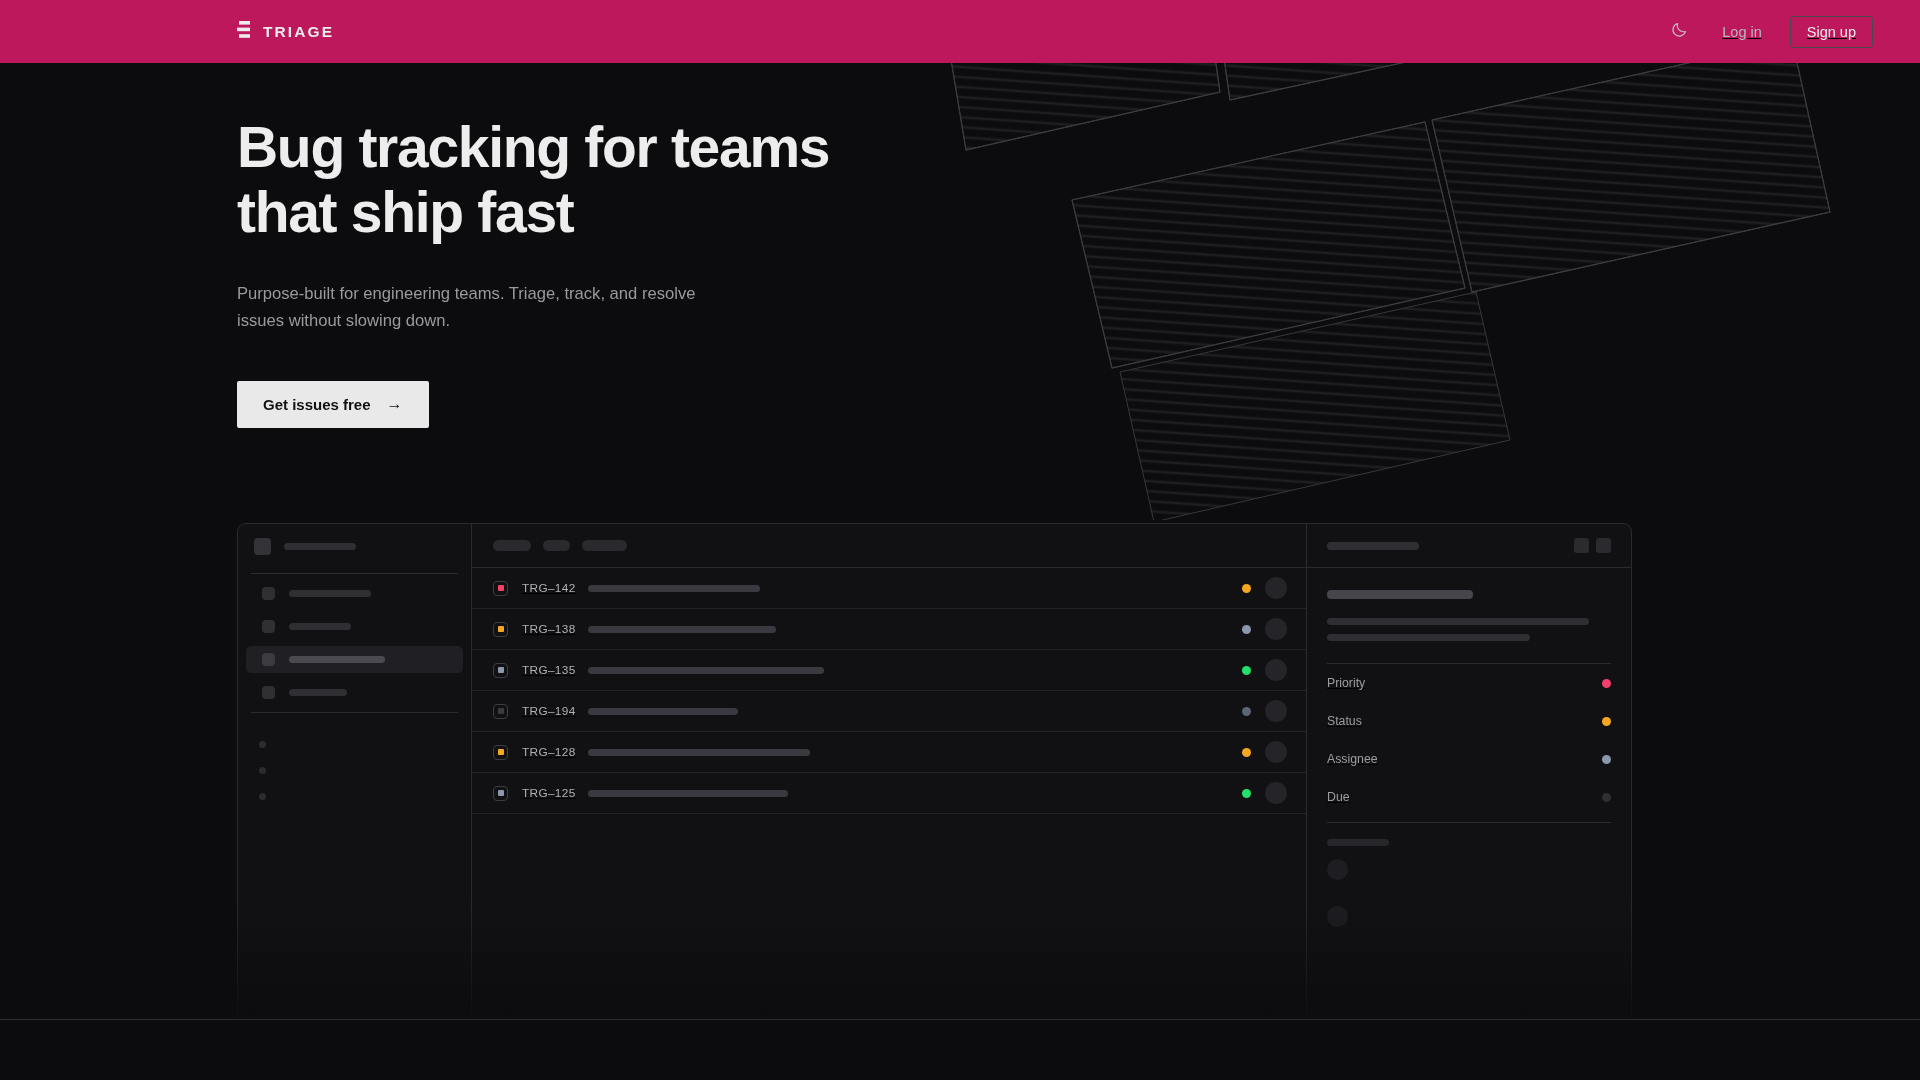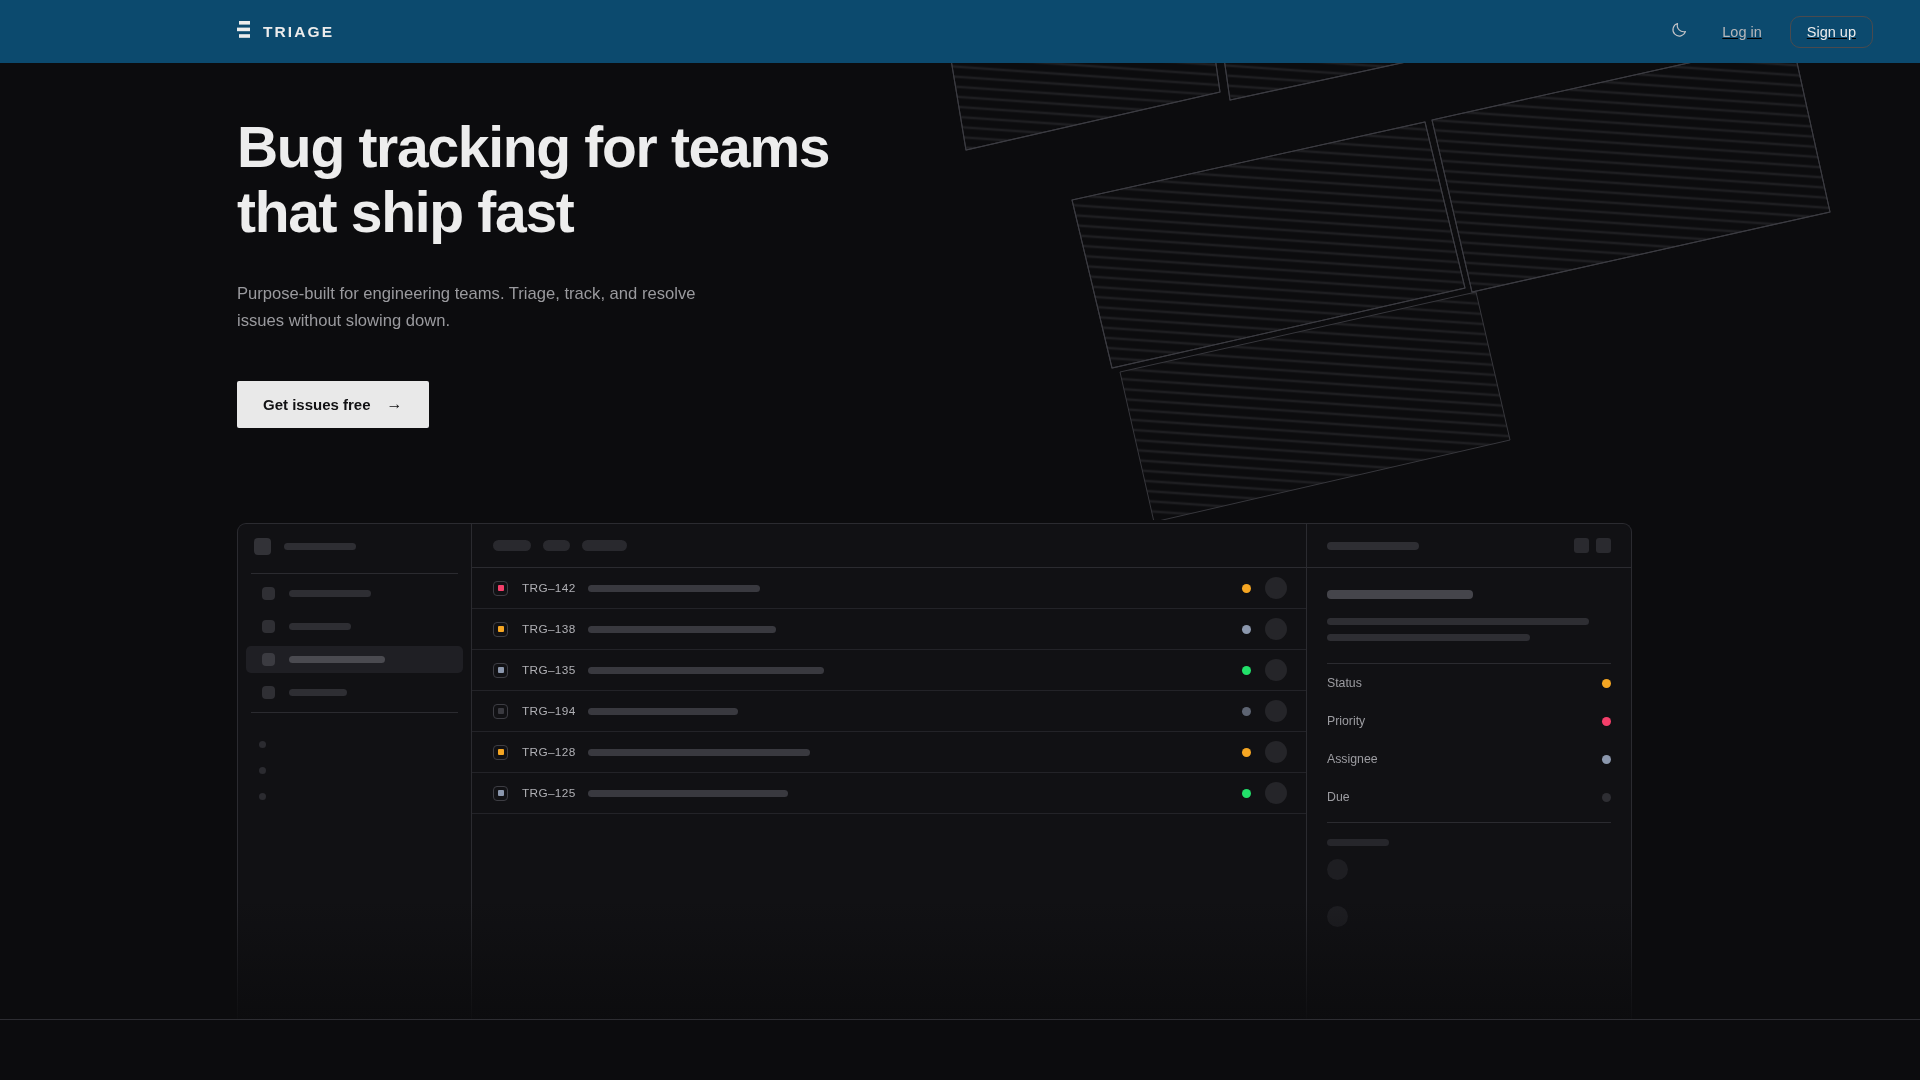--- a/index.html
+++ b/index.html
@@ -21,41 +21,41 @@
     overflow:hidden; pointer-events:none; z-index:0;
   }
   .bg-deco svg { display:block; }
 
   
   .navbar {
     position:relative; z-index:5;
     height:63px; width:100%;
     display:flex; align-items:center;
     padding:0 47px 0 237px;
-    background:#0c4a6e;
+    background:#be185d;
   }
   .brand { display:flex; align-items:center; gap:11px; }
   .brand-mark { display:block; }
   .brand-name {
     font-size:15.5px; font-weight:700; letter-spacing:2.1px;
     color:#ececec;
   }
   .nav-right { margin-left:auto; display:flex; align-items:center; gap:20px;text-decoration:underline; }
   .icon-btn {
     width:30px; height:30px;
     display:flex; align-items:center; justify-content:center;
     border-radius:5px; cursor:pointer;
   }
   .nav-link {
     font-size:14.5px; color:#b7b7ba; cursor:pointer;
     padding:4px 8px;
   }
   .btn-signup {
     font-size:14.5px; color:#ececec;
-    border:1px solid #4a4a4e; border-radius:10px;
+    border:1px solid #4a4a4e; border-radius:3px;
     padding:7px 16px; background:transparent; cursor:pointer;
     font-family:"Liberation Sans", sans-serif;
   }
 
   
   .hero { position:relative; z-index:3; padding:52px 0 0 237px; }
   .hero h1 {
     font-size:57px; line-height:1.14; font-weight:700;
     color:#ededed; letter-spacing:-1.3px;
     max-width:760px;
@@ -83,20 +83,21 @@
     z-index:3;
   }
   .mock {
     width:1395px; height:535px;
     display:flex;
     background:#111114;
     border:1px solid #2b2b30;
     border-bottom:none;
     border-radius:9px 9px 0 0;
     overflow:hidden;
+    text-decoration:underline;
   }
 
   
   .mock-sidebar {
     width:234px; flex:none;
     border-right:1px solid #2b2b30;
     padding:0;
   }
   .sb-head {
     height:44px; display:flex; align-items:center; gap:13px;
@@ -393,26 +394,26 @@
         </div>
         <div class="dt-body">
           <span class="sk-bar" style="width:146px;height:9px;background:#45454b;display:block"></span>
           <div class="dt-desc" id="dt-desc">
               <span class="sk-bar" style="width: 262px; height: 7px;"></span>
               <span class="sk-bar" style="width: 203px; height: 7px;"></span>
             </div>
           <div class="dt-divider"></div>
           <div id="dt-meta">
               <div class="meta-row">
+                <span>Priority</span>
+                <span class="st-dot" style="background:#f43f6a"></span>
+              </div>
+              <div class="meta-row">
                 <span>Status</span>
                 <span class="st-dot" style="background:#f5a623"></span>
-              </div>
-              <div class="meta-row">
-                <span>Priority</span>
-                <span class="st-dot" style="background:#f43f6a"></span>
               </div>
               <div class="meta-row">
                 <span>Assignee</span>
                 <span class="st-dot" style="background:#8b97ad"></span>
               </div>
               <div class="meta-row">
                 <span>Due</span>
                 <span class="st-dot" style="background:#2e2e33"></span>
               </div>
             </div>

